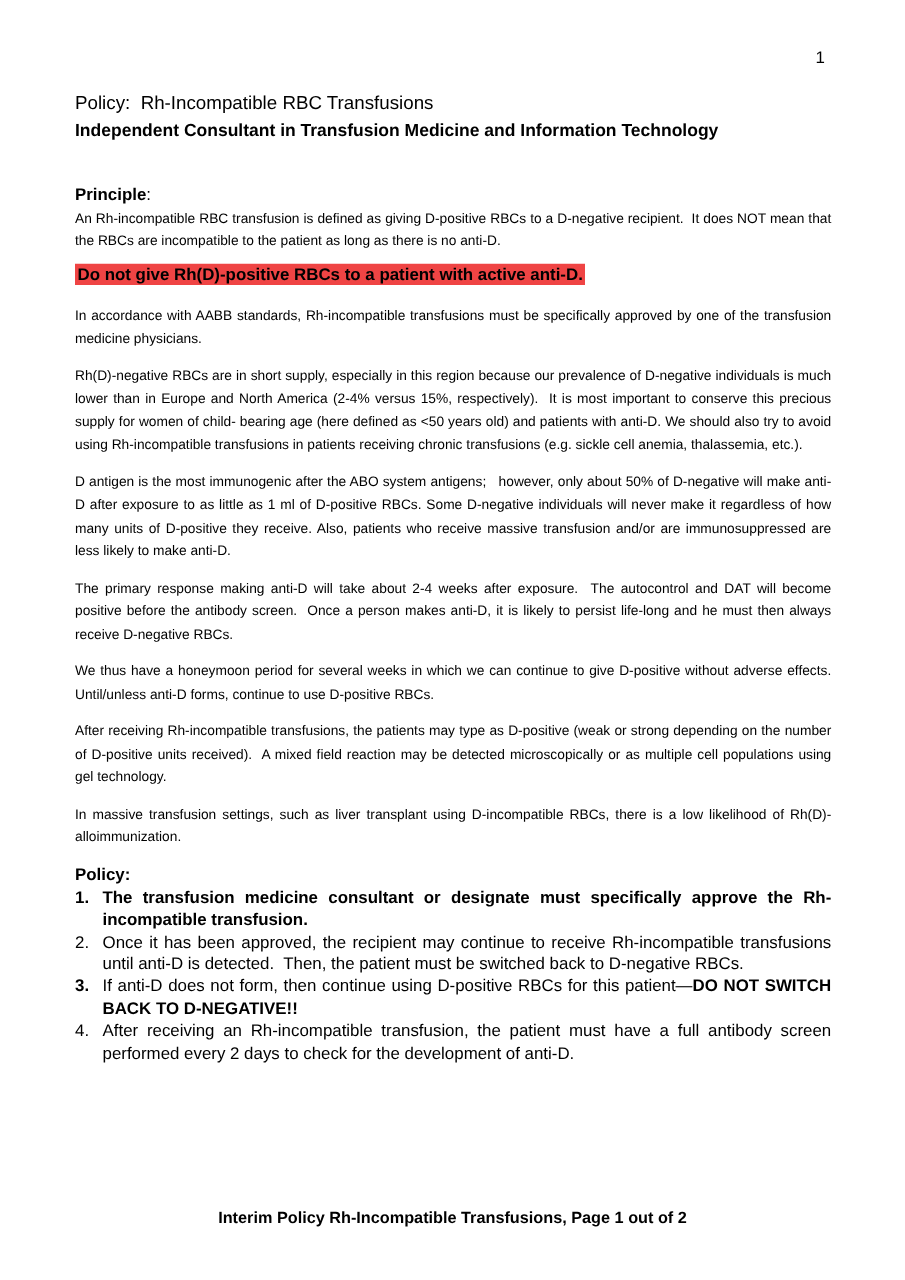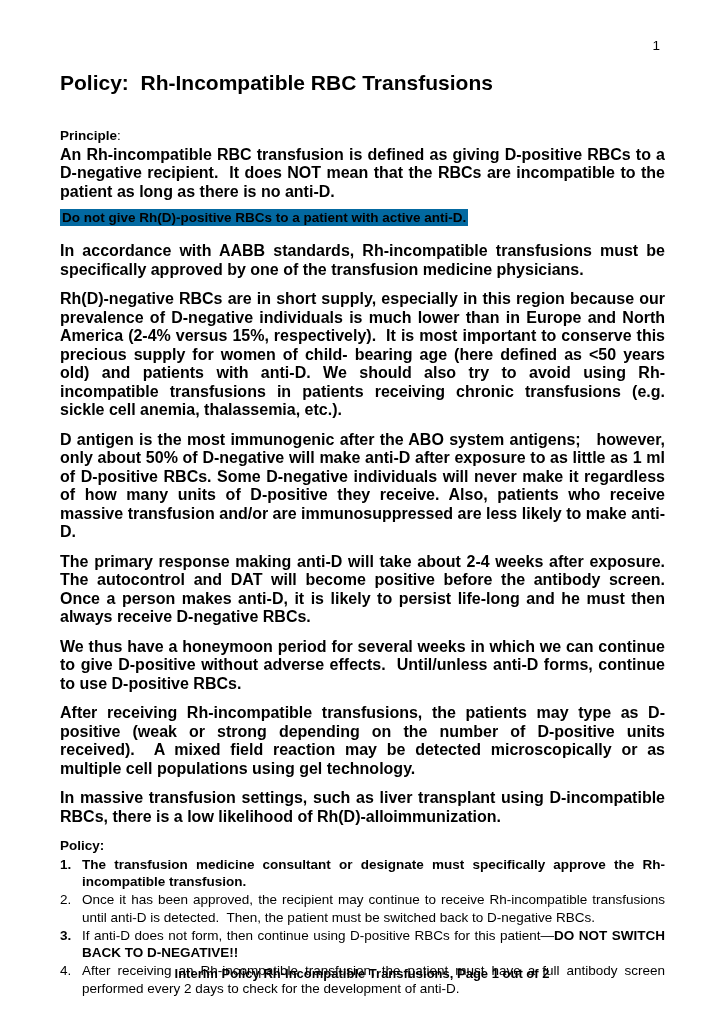--- a/index.html
+++ b/index.html
@@ -9,32 +9,32 @@
     font-family: "Liberation Sans", sans-serif;
     position: relative; overflow: hidden;
   }
   .page { padding: 38px 59px 0 60px; }
 
   .page-number {
     text-align: right; font-size: 13.5px; line-height: 16px;
     padding-right: 5px;
   }
   .title {
-    font-size: 21px; font-weight: 700; margin: 18px 0 0;
+    font-size: 15px; font-weight: 400; margin: 18px 0 0;
     line-height: 22px; white-space: pre-wrap;
   }
   .author { font-size: 15px; font-weight: 700; line-height: 21px; }
   .affiliation { font-size: 14px; font-weight: 700; line-height: 20px; }
 
   .principle-heading { margin-top: 33px; font-size: 13.5px; line-height: 18.5px; }
   .principle-heading .hd { font-weight: 700; }
 
   .para {
-    font-size: 16px; line-height: 18.5px; margin: 0 0 11px;
-    text-align: justify; white-space: pre-wrap; font-weight: bold;
+    font-size: 11px; line-height: 18.5px; margin: 0 0 11px;
+    text-align: justify; white-space: pre-wrap;
   }
   .para.intro { margin-bottom: 0; }
 
   .warning-line { margin: 7px 0 15px; font-size: 13.5px; line-height: 19px; }
   .warning-highlight { font-weight: 700; padding: 1px 2px; }
 
   .policy-heading { font-size: 13.5px; font-weight: 700; line-height: 18.5px; margin-top: 2px; }
   .policy-list { }
   .policy-item { display: flex; font-size: 13.5px; line-height: 17.8px; }
   .policy-item .num { flex: 0 0 22px; width: 22px; }
@@ -47,26 +47,27 @@
   }
 </style>
 </head>
 <body>
 
 <div class="page">
 
   <div class="page-number">1</div>
 
   <h1 class="title">Policy:  Rh-Incompatible RBC Transfusions</h1>
+  <div class="affiliation">Independent Consultant in Transfusion Medicine and Information Technology</div>
 
   <div class="principle-heading"><span class="hd">Principle</span><span>:</span></div>
 
   <p class="para intro">An Rh-incompatible RBC transfusion is defined as giving D-positive RBCs to a D-negative recipient.  It does NOT mean that the RBCs are incompatible to the patient as long as there is no anti-D.</p>
 
-  <div class="warning-line"><span class="warning-highlight" style="background-color: #0369a1;">Do not give Rh(D)-positive RBCs to a patient with active anti-D.</span></div>
+  <div class="warning-line"><span class="warning-highlight" style="background-color: #ef4444;">Do not give Rh(D)-positive RBCs to a patient with active anti-D.</span></div>
 
   <p class="para">In accordance with AABB standards, Rh-incompatible transfusions must be specifically approved by one of the transfusion medicine physicians.</p>
   <p class="para">Rh(D)-negative RBCs are in short supply, especially in this region because our prevalence of D-negative individuals is much lower than in Europe and North America (2-4% versus 15%, respectively).  It is most important to conserve this precious supply for women of child- bearing age (here defined as &lt;50 years old) and patients with anti-D. We should also try to avoid using Rh-incompatible transfusions in patients receiving chronic transfusions (e.g. sickle cell anemia, thalassemia, etc.).</p>
   <p class="para">D antigen is the most immunogenic after the ABO system antigens;   however, only about 50% of D-negative will make anti-D after exposure to as little as 1 ml of D-positive RBCs. Some D-negative individuals will never make it regardless of how many units of D-positive they receive. Also, patients who receive massive transfusion and/or are immunosuppressed are less likely to make anti-D.</p>
   <p class="para">The primary response making anti-D will take about 2-4 weeks after exposure.  The autocontrol and DAT will become positive before the antibody screen.  Once a person makes anti-D, it is likely to persist life-long and he must then always receive D-negative RBCs.</p>
   <p class="para">We thus have a honeymoon period for several weeks in which we can continue to give D-positive without adverse effects.  Until/unless anti-D forms, continue to use D-positive RBCs.</p>
   <p class="para">After receiving Rh-incompatible transfusions, the patients may type as D-positive (weak or strong depending on the number of D-positive units received).  A mixed field reaction may be detected microscopically or as multiple cell populations using gel technology.</p>
   <p class="para">In massive transfusion settings, such as liver transplant using D-incompatible RBCs, there is a low likelihood of Rh(D)-alloimmunization.</p>
 
   <div class="policy-heading">Policy:</div>

